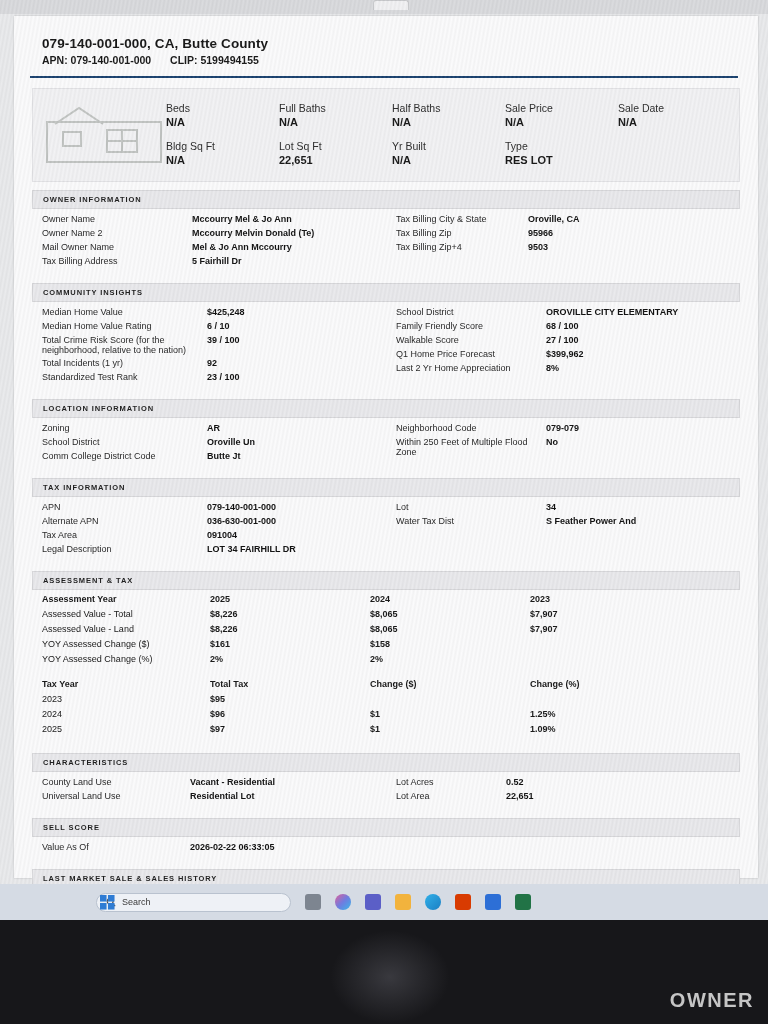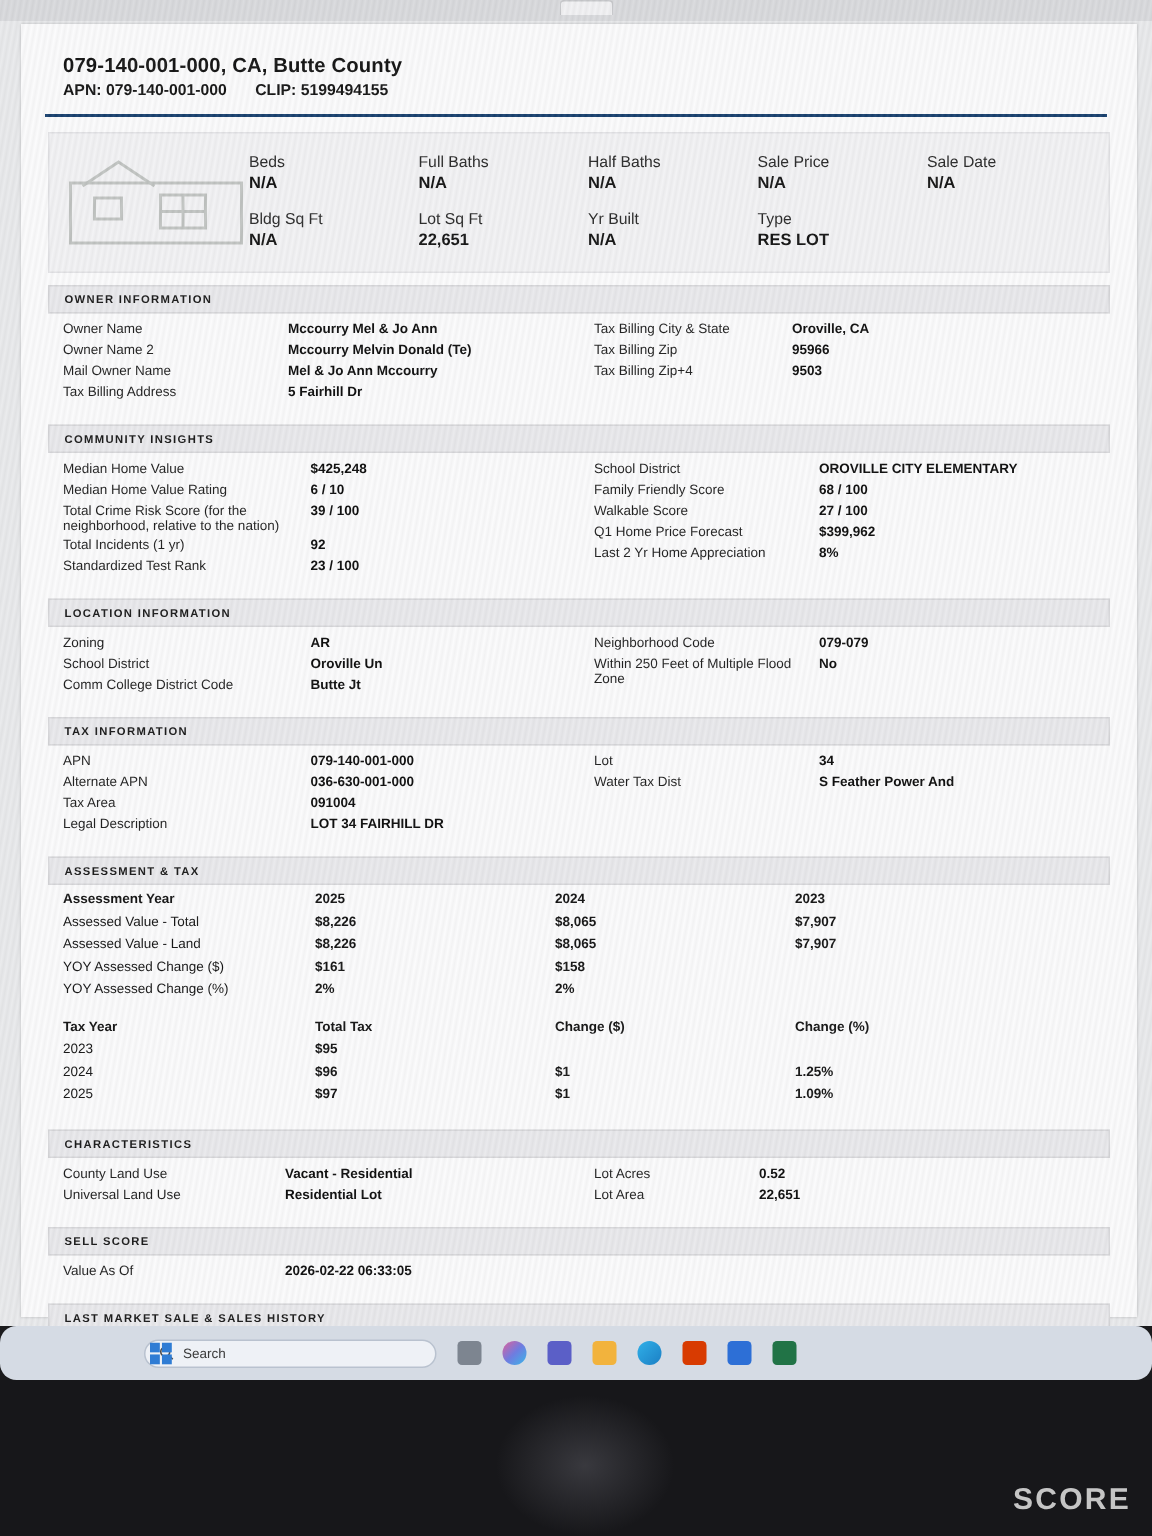--- a/index.html
+++ b/index.html
@@ -127,21 +127,21 @@
   .grid4 .c0{ width:168px; font-size:9px; }
   .grid4 .c1,.grid4 .c2,.grid4 .c3{ width:160px; font-size:9px; font-weight:bold; }
   .grid4 .hdr .c1,.grid4 .hdr .c2,.grid4 .hdr .c3,.grid4 .hdr .c0{ font-weight:bold; }
   .spacer{ height:10px; }
 
   
   #taskbar{
     position:absolute; left:0; top:884px; width:768px; height:36px;
     background:#d5dbe4;
     display:flex; align-items:center;
-    gap:14px; padding-left:96px;border-radius:11px;
+    gap:14px; padding-left:96px;
   }
   .tb-search{
     width:195px; height:19px; background:#eef1f6; border:1px solid #b9c2cf;
     border-radius:10px; display:flex; align-items:center; gap:6px; padding-left:9px;
     font-size:9px; color:#3a3a3a;
   }
   .tb-ico{ width:16px; height:16px; border-radius:3px; }
   .win-logo{ position:absolute; left:100px; width:15px; height:15px; }
 
   #bezel{
@@ -512,13 +512,13 @@
   <div class="tb-ico" style="background:#5b5fc7;"></div>
   <div class="tb-ico" style="background:#f2b33d;"></div>
   <div class="tb-ico" style="background:linear-gradient(135deg,#31b0e8,#1b7fc4);border-radius:50%;"></div>
   <div class="tb-ico" style="background:#d83b01;"></div>
   <div class="tb-ico" style="background:#2d6fd6;"></div>
   <div class="tb-ico" style="background:#217346;"></div>
 </div>
 
 <div id="bezel"></div>
 <div class="glow"></div>
-<div class="wm">SCORE</div>
+<div class="wm">OWNER</div>
 
 </body></html>

